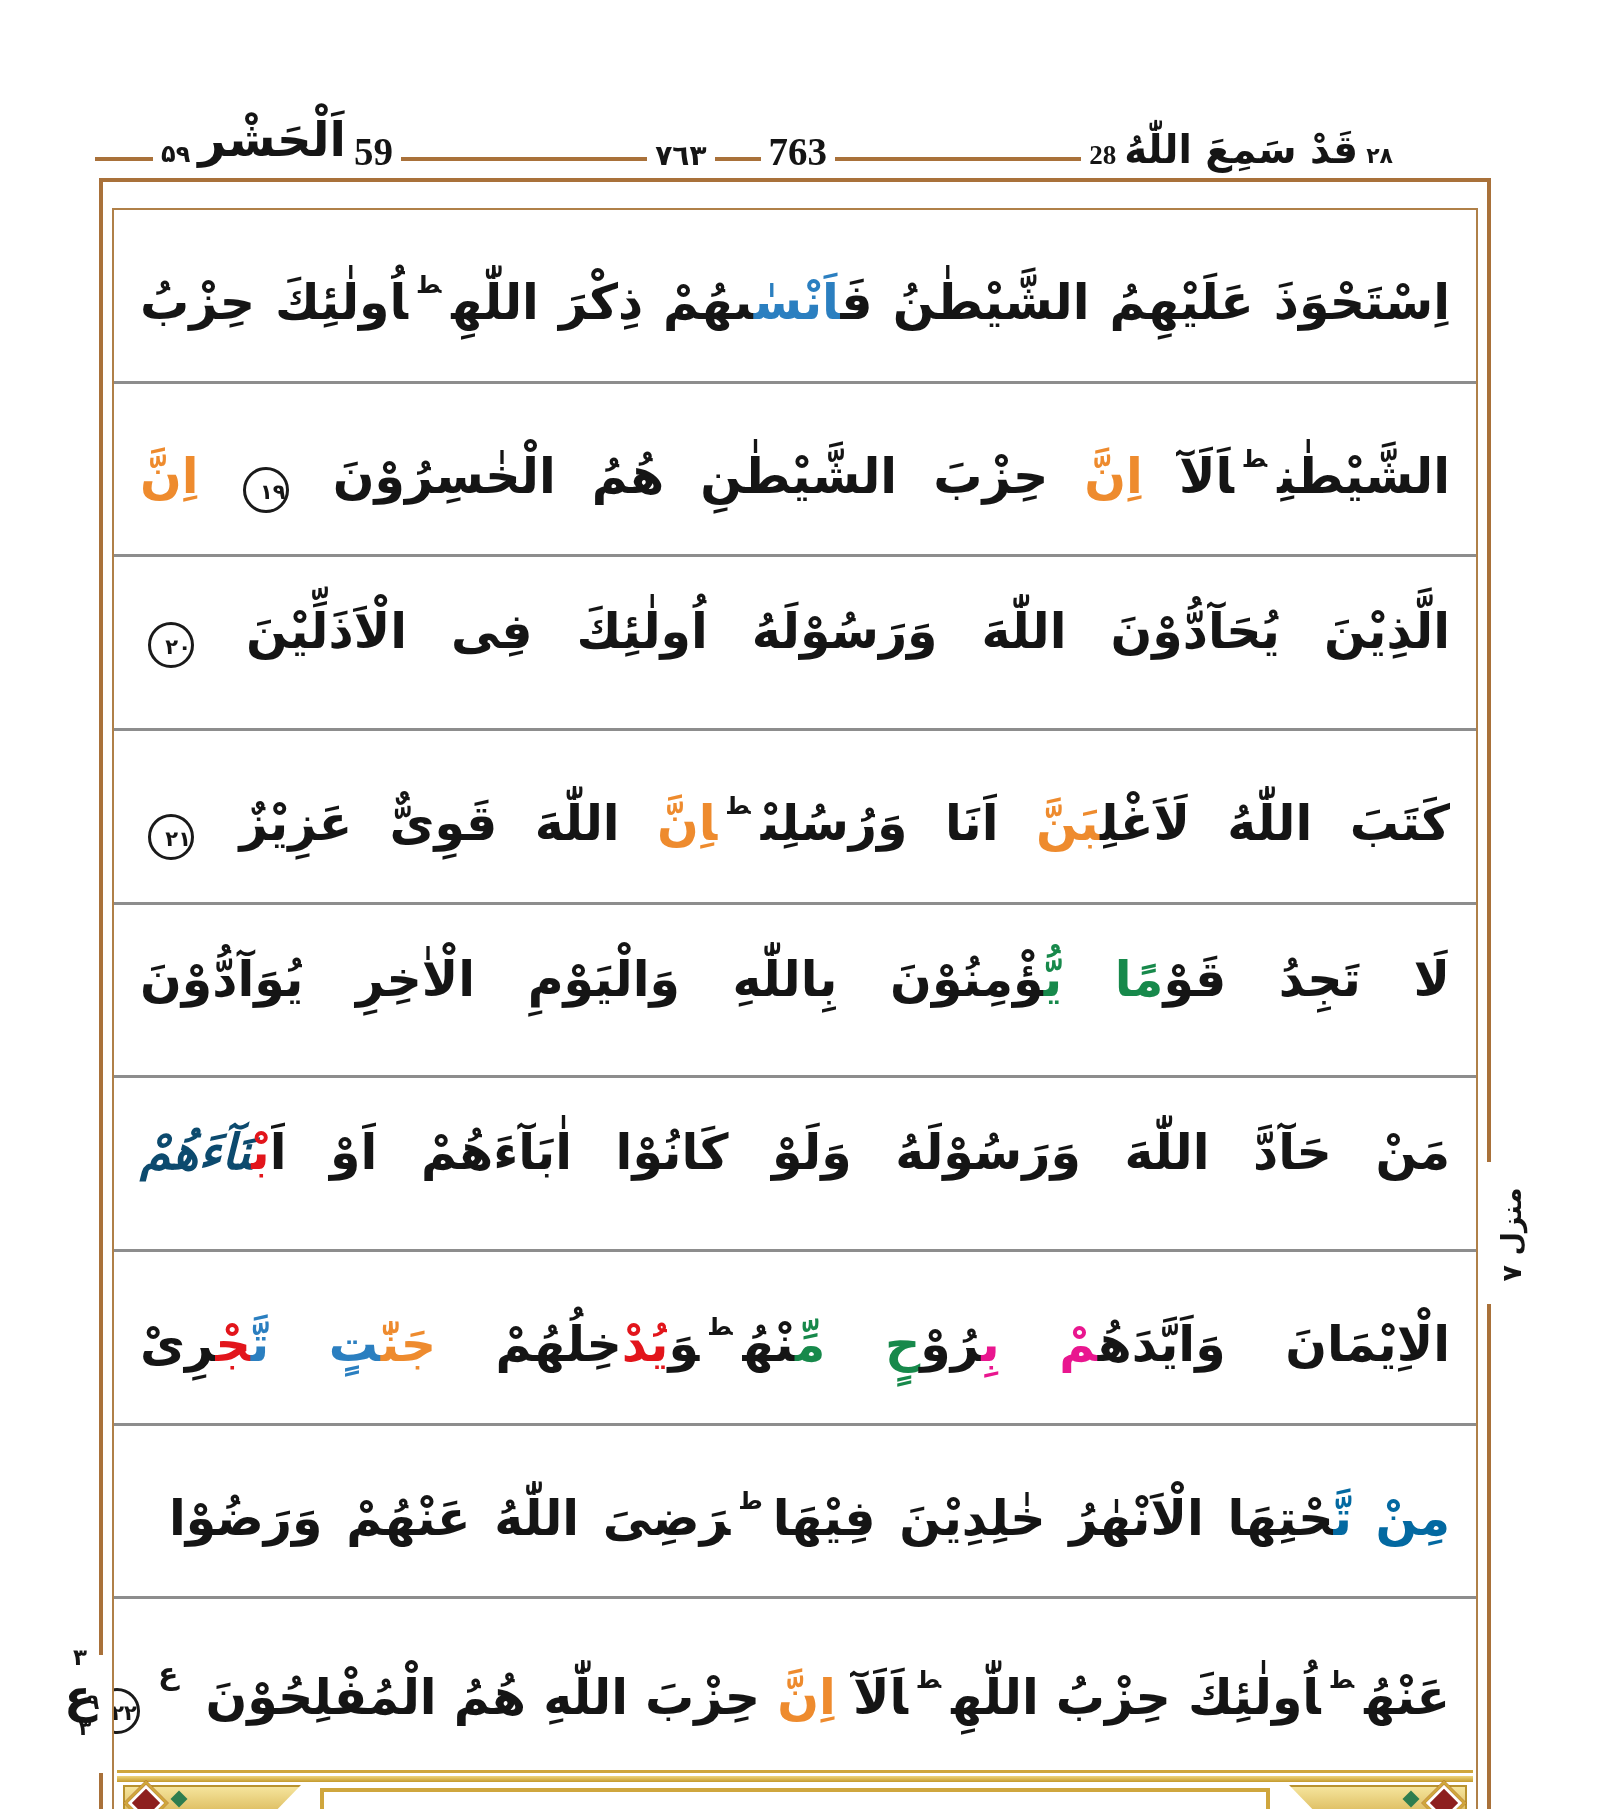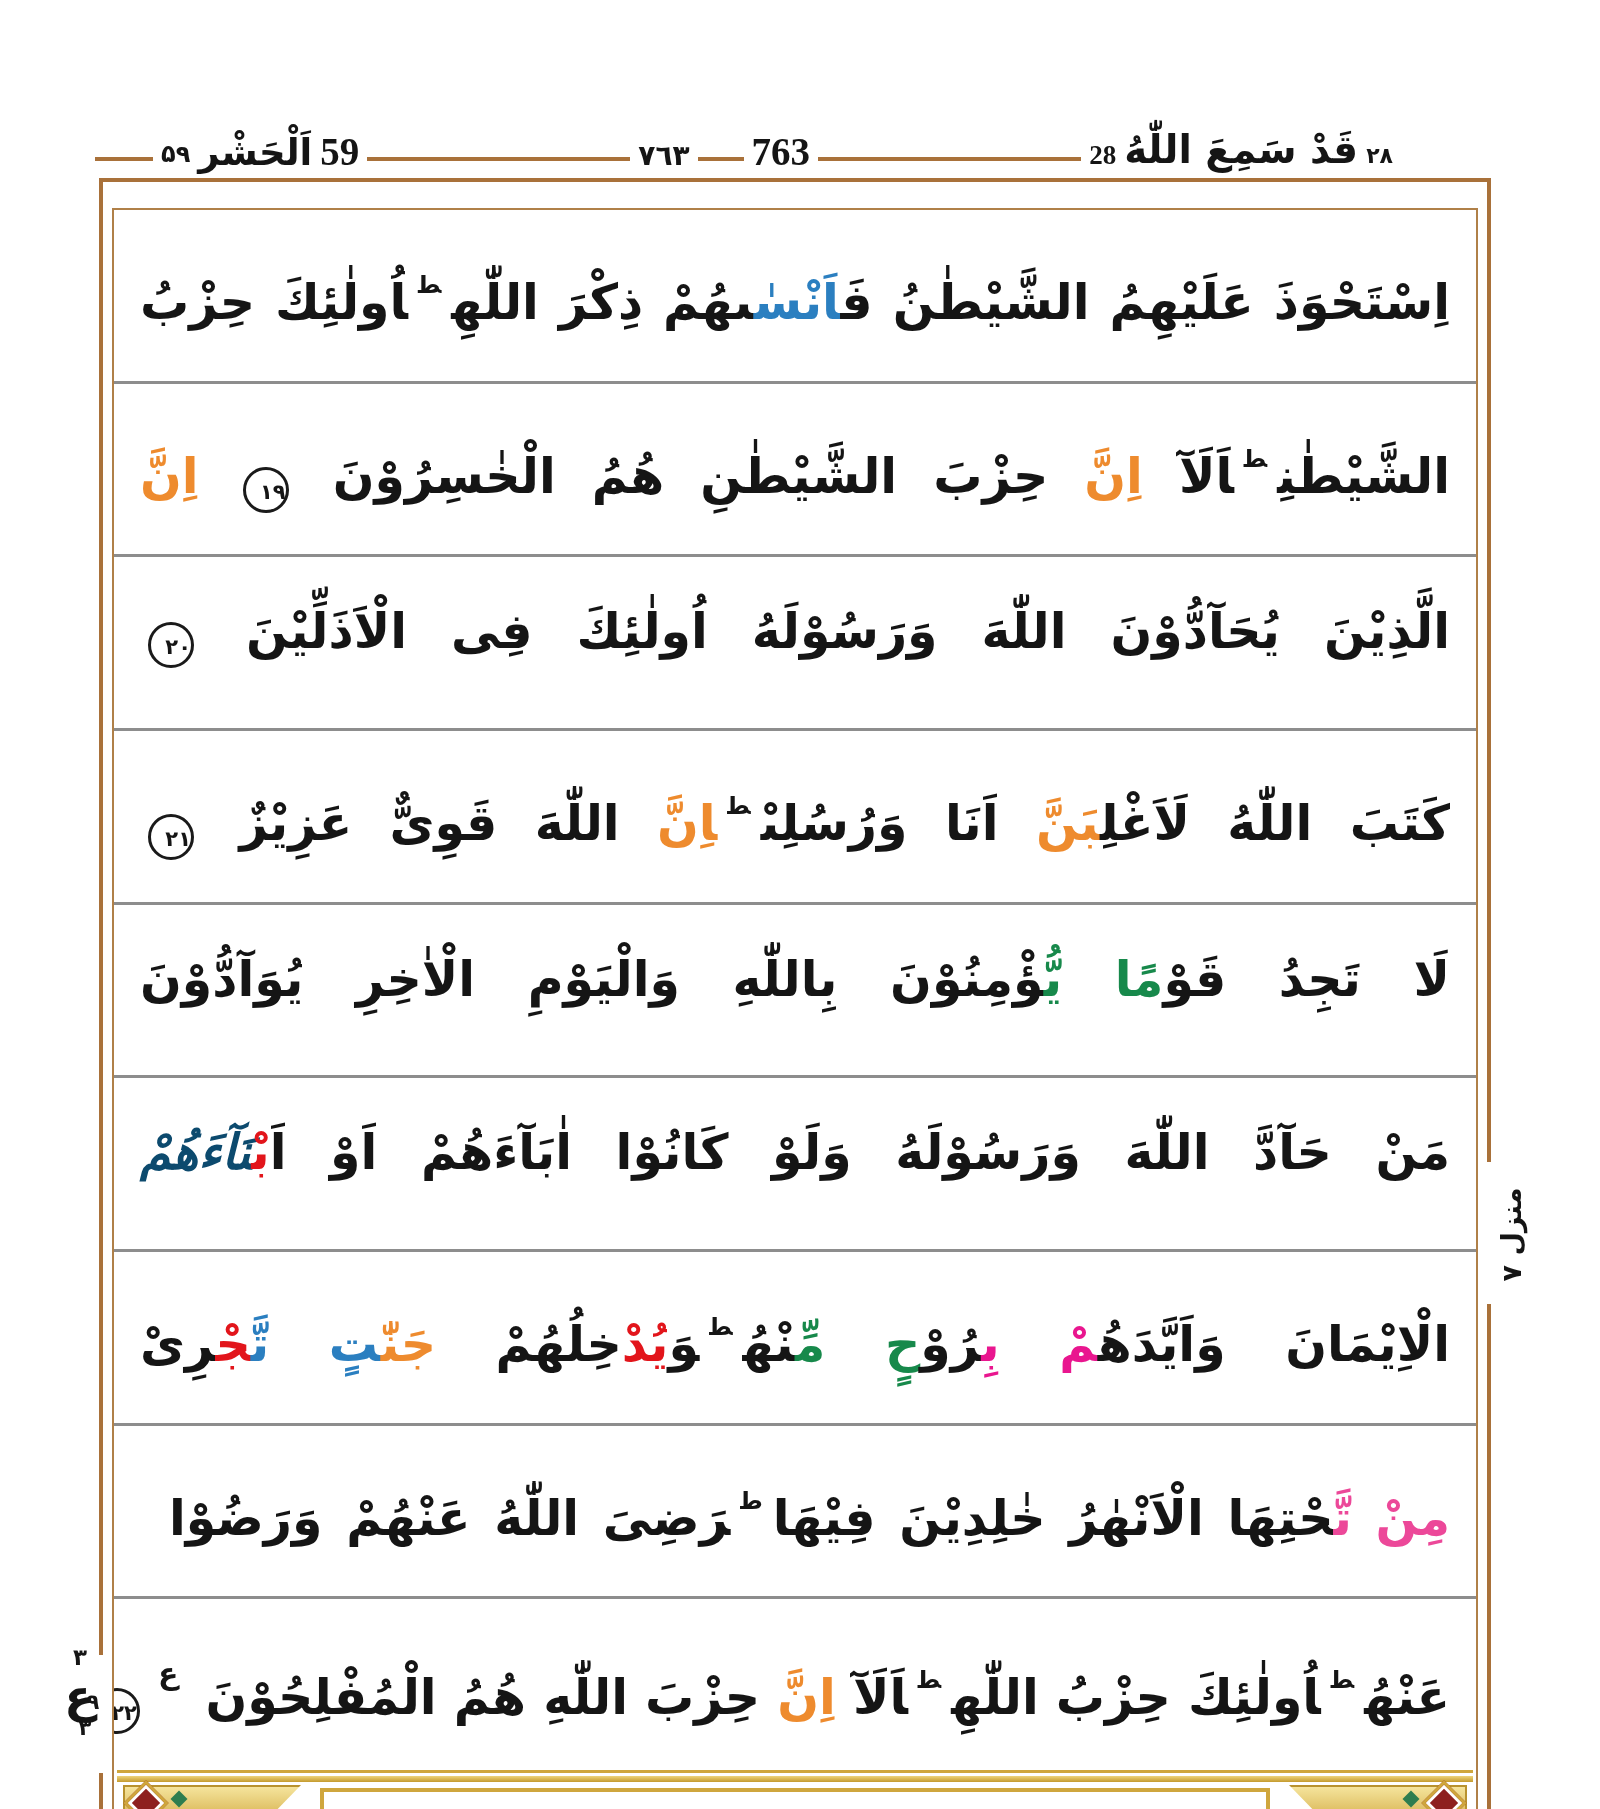--- a/index.html
+++ b/index.html
@@ -11,21 +11,21 @@
   .page-header{
     position:absolute;left:95px;top:116px;width:1298px;height:60px;
     display:flex;align-items:flex-end;gap:8px;font-weight:bold;
   }
   .hline{border-bottom:4px solid #a9713a;height:0;margin-bottom:15px;}
   .hline.lead{width:58px;}
   .hline.grow{flex:1;}
   .hline.mid{width:46px;}
   .h-num-e{font-size:24px;margin-bottom:8px;}
   .h-num-e2{font-size:22px;margin-bottom:8px;}
-  .surah-name{font-size:37px;margin-bottom:2px;letter-spacing:-1px;}
+  .surah-name{font-size:48px;margin-bottom:9px;letter-spacing:-1px;}
   .h-lat{font-family:"Liberation Serif",serif;font-weight:bold;font-size:39px;margin-bottom:2px;}
   .h-lat-sm{font-family:"Liberation Serif",serif;font-weight:bold;font-size:27px;margin-bottom:5px;}
   .juz-name{font-size:39px;margin-bottom:4px;}
   .h-pg-e{font-size:28px;margin-bottom:4px;}
   
   .outer-frame{
     position:absolute;left:99px;top:178px;width:1384px;height:1640px;
     border:4px solid #a9713a;background:#fff;
   }
   .inner-frame{
@@ -103,21 +103,21 @@
 <main class="outer-frame">
   <div class="inner-frame">
     <div id="lines">
         <div class="qline"><span class="seg" style="color: rgb(21, 21, 21);">اِسْتَحْوَذَ عَلَيْهِمُ الشَّيْطٰنُ فَ</span><span class="seg" style="color: rgb(43, 127, 192);">اَنْسٰ</span><span class="seg" style="color: rgb(21, 21, 21);">ىهُمْ ذِكْرَ اللّٰهِ</span><span class="waqf">ط</span><span class="seg" style="color: rgb(21, 21, 21);">اُولٰئِكَ حِزْبُ</span></div>
         <div class="qline"><span class="seg" style="color: rgb(21, 21, 21);">الشَّيْطٰنِ</span><span class="waqf">ط</span><span class="seg" style="color: rgb(21, 21, 21);">اَلَآ </span><span class="seg" style="color: rgb(238, 139, 46);">اِنَّ</span><span class="seg" style="color: rgb(21, 21, 21);"> حِزْبَ الشَّيْطٰنِ هُمُ الْخٰسِرُوْنَ </span><span class="verse-marker">١٩</span><span class="seg" style="color: rgb(238, 139, 46);"> اِنَّ</span></div>
         <div class="qline"><span class="seg" style="color: rgb(21, 21, 21);">الَّذِيْنَ يُحَآدُّوْنَ اللّٰهَ وَرَسُوْلَهُ اُولٰئِكَ فِى الْاَذَلِّيْنَ </span><span class="verse-marker">٢٠</span></div>
         <div class="qline"><span class="seg" style="color: rgb(21, 21, 21);">كَتَبَ اللّٰهُ لَاَغْلِ</span><span class="seg" style="color: rgb(238, 139, 46);">بَنَّ</span><span class="seg" style="color: rgb(21, 21, 21);"> اَنَا وَرُسُلِىْ</span><span class="waqf">ط</span><span class="seg" style="color: rgb(238, 139, 46);">اِنَّ</span><span class="seg" style="color: rgb(21, 21, 21);"> اللّٰهَ قَوِىٌّ عَزِيْزٌ </span><span class="verse-marker">٢١</span></div>
         <div class="qline"><span class="seg" style="color: rgb(21, 21, 21);">لَا تَجِدُ قَوْ</span><span class="seg" style="color: rgb(23, 137, 75);">مًا يُّ</span><span class="seg" style="color: rgb(21, 21, 21);">ؤْمِنُوْنَ بِاللّٰهِ وَالْيَوْمِ الْاٰخِرِ يُوَآدُّوْنَ</span></div>
         <div class="qline"><span class="seg" style="color: rgb(21, 21, 21);">مَنْ حَآدَّ اللّٰهَ وَرَسُوْلَهُ وَلَوْ كَانُوْا اٰبَآءَهُمْ اَوْ اَ</span><span class="seg" style="color: rgb(226, 21, 27);">بْ</span><span class="seg" style="color: #0c4a6e; font-style: italic;">نَآءَهُمْ</span></div>
         <div class="qline"><span class="seg" style="color: rgb(21, 21, 21);">الْاِيْمَانَ وَاَيَّدَهُ</span><span class="seg" style="color: rgb(233, 22, 143);">مْ بِ</span><span class="seg" style="color: rgb(21, 21, 21);">رُوْ</span><span class="seg" style="color: rgb(23, 137, 75);">حٍ مِّ</span><span class="seg" style="color: rgb(21, 21, 21);">نْهُ</span><span class="waqf">ط</span><span class="seg" style="color: rgb(21, 21, 21);">وَ</span><span class="seg" style="color: rgb(226, 21, 27);">يُدْ</span><span class="seg" style="color: rgb(21, 21, 21);">خِلُهُمْ </span><span class="seg" style="color: rgb(238, 139, 46);">جَنّٰ</span><span class="seg" style="color: rgb(43, 127, 192);">تٍ تَّ</span><span class="seg" style="color: rgb(226, 21, 27);">جْ</span><span class="seg" style="color: rgb(21, 21, 21);">رِىْ</span></div>
-        <div class="qline"><span class="seg" style="color: #ec4899;">مِنْ تَّ</span><span class="seg" style="color: rgb(21, 21, 21);">حْتِهَا الْاَنْهٰرُ خٰلِدِيْنَ فِيْهَا</span><span class="waqf">ط</span><span class="seg" style="color: rgb(21, 21, 21); margin-left: 29px;">رَضِىَ اللّٰهُ عَنْهُمْ وَرَضُوْا</span></div>
+        <div class="qline"><span class="seg" style="color: #0369a1;">مِنْ تَّ</span><span class="seg" style="color: rgb(21, 21, 21);">حْتِهَا الْاَنْهٰرُ خٰلِدِيْنَ فِيْهَا</span><span class="waqf">ط</span><span class="seg" style="color: rgb(21, 21, 21); margin-left: 29px;">رَضِىَ اللّٰهُ عَنْهُمْ وَرَضُوْا</span></div>
         <div class="qline"><span class="seg" style="color: rgb(21, 21, 21);">عَنْهُ</span><span class="waqf">ط</span><span class="seg" style="color: rgb(21, 21, 21);">اُولٰئِكَ حِزْبُ اللّٰهِ</span><span class="waqf">ط</span><span class="seg" style="color: rgb(21, 21, 21);">اَلَآ </span><span class="seg" style="color: rgb(238, 139, 46);">اِنَّ</span><span class="seg" style="color: rgb(21, 21, 21);"> حِزْبَ اللّٰهِ هُمُ الْمُفْلِحُوْنَ </span><span class="ruku">ع</span><span class="verse-marker">٢٢</span></div>
       </div>
 
     <div class="ornament">
       <div class="orn-line"></div>
       <div class="orn-band"></div>
       <div class="orn-corner left"></div>
       <div class="orn-corner right"></div>
       <div class="orn-medallion left"></div>
       <div class="orn-medallion right"></div>

